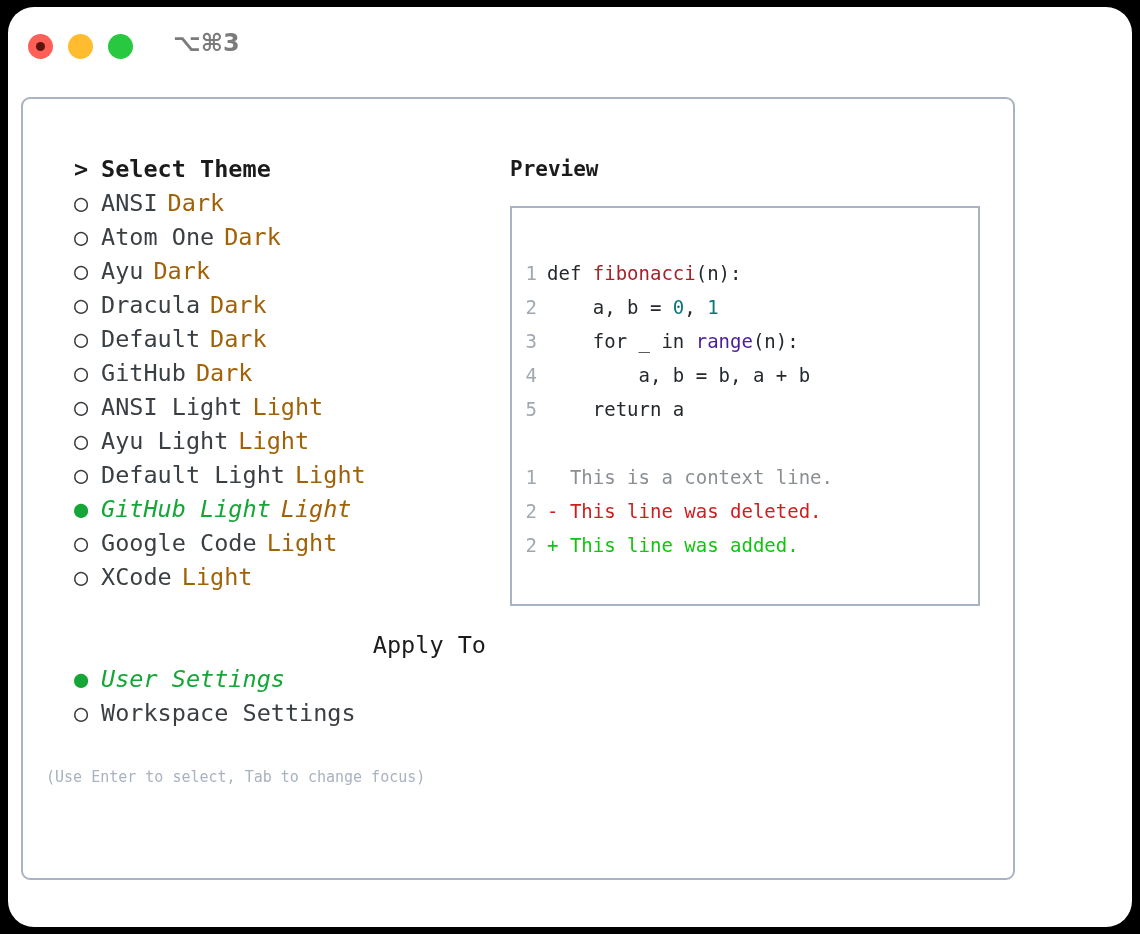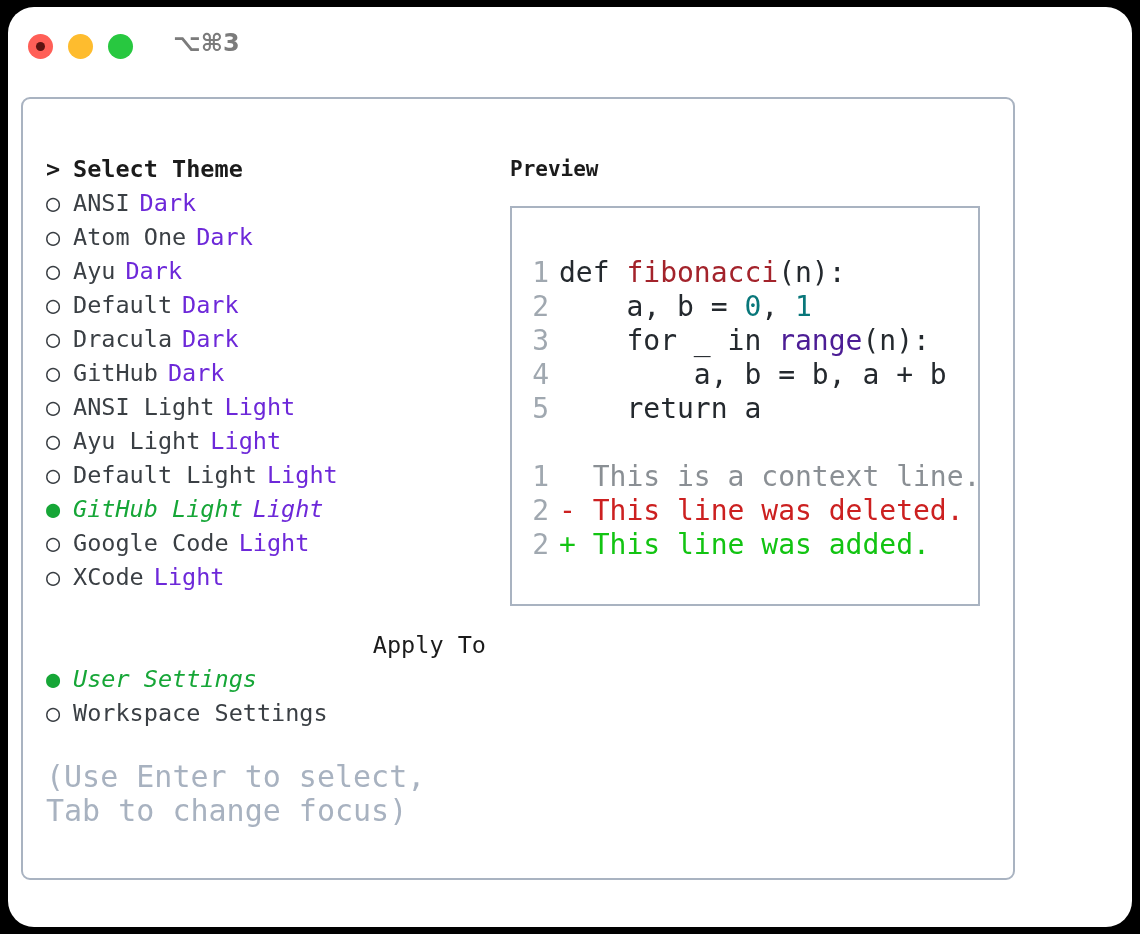--- a/index.html
+++ b/index.html
@@ -79,49 +79,50 @@
     left: 23px;
     top: 53px;
     width: 440px;
   }
   .row {
     height: 34px;
     line-height: 34px;
     font-size: 23.5px;
     white-space: nowrap;
     color: #3a3f44;
+    margin-left: 28px;
   }
   .row .prefix {
     display: inline-block;
     width: 27px;
     color: #3a3f44;
   }
   .row.header {
     font-weight: bold;
     color: #1b1b1b;
   }
   .row.header .prefix { color: #1b1b1b; }
   .row.selected,
   .row.selected .prefix { color: #16a637; font-style: italic; }
   .row .tag {
-    color: #6d28d9;
+    color: #a16207;
     margin-left: 10px;
   }
   .spacer-row { height: 34px; }
   #apply-label {
     height: 34px;
     line-height: 34px;
     font-size: 23.5px;
     color: #1b1b1b;
     padding-left: 27px;
     text-align: right;
   }
   #hint-text {
     margin-top: 30px;
-    font-size: 30px;
+    font-size: 15px;
     line-height: 34px;
     color: #a8b2c0;
     width: 400px;
   }
 
   
   #preview-column {
     position: absolute;
     left: 487px;
     top: 53px;
@@ -137,25 +138,25 @@
   #preview-box {
     width: 470px;
     height: 400px;
     border: 2px solid #a9b3c1;
     background: #ffffff;
     box-sizing: border-box;
     padding: 48px 0 0 0;
     overflow: hidden;
   }
   .code-line {
-    font-size: 28px;
+    font-size: 19px;
     line-height: 34px;
     white-space: pre;
     color: #24292e;
-    padding-left: 15px;
+    padding-left: 3px;
   }
   .lineno {
     display: inline-block;
     width: 22px;
     text-align: right;
     color: #a0a8b0;
     margin-right: 10px;
   }
   .tok-fn      { color: #a3232b; }
   .tok-num     { color: #09777a; }
@@ -182,22 +183,22 @@
   <div id="content-panel">
 
     <div id="theme-column">
       <div class="row header">
         <span class="prefix">&gt;</span><span>Select Theme</span>
       </div>
       <div id="theme-list">
           <div class="row"><span class="prefix">○</span><span>ANSI</span><span class="tag">Dark</span></div>
           <div class="row"><span class="prefix">○</span><span>Atom One</span><span class="tag">Dark</span></div>
           <div class="row"><span class="prefix">○</span><span>Ayu</span><span class="tag">Dark</span></div>
+          <div class="row"><span class="prefix">○</span><span>Dracula</span><span class="tag">Dark</span></div>
           <div class="row"><span class="prefix">○</span><span>Default</span><span class="tag">Dark</span></div>
-          <div class="row"><span class="prefix">○</span><span>Dracula</span><span class="tag">Dark</span></div>
           <div class="row"><span class="prefix">○</span><span>GitHub</span><span class="tag">Dark</span></div>
           <div class="row"><span class="prefix">○</span><span>ANSI Light</span><span class="tag">Light</span></div>
           <div class="row"><span class="prefix">○</span><span>Ayu Light</span><span class="tag">Light</span></div>
           <div class="row"><span class="prefix">○</span><span>Default Light</span><span class="tag">Light</span></div>
           <div class="row selected"><span class="prefix">●</span><span>GitHub Light</span><span class="tag">Light</span></div>
           <div class="row"><span class="prefix">○</span><span>Google Code</span><span class="tag">Light</span></div>
           <div class="row"><span class="prefix">○</span><span>XCode</span><span class="tag">Light</span></div>
         </div>
 
       <div class="spacer-row"></div>

